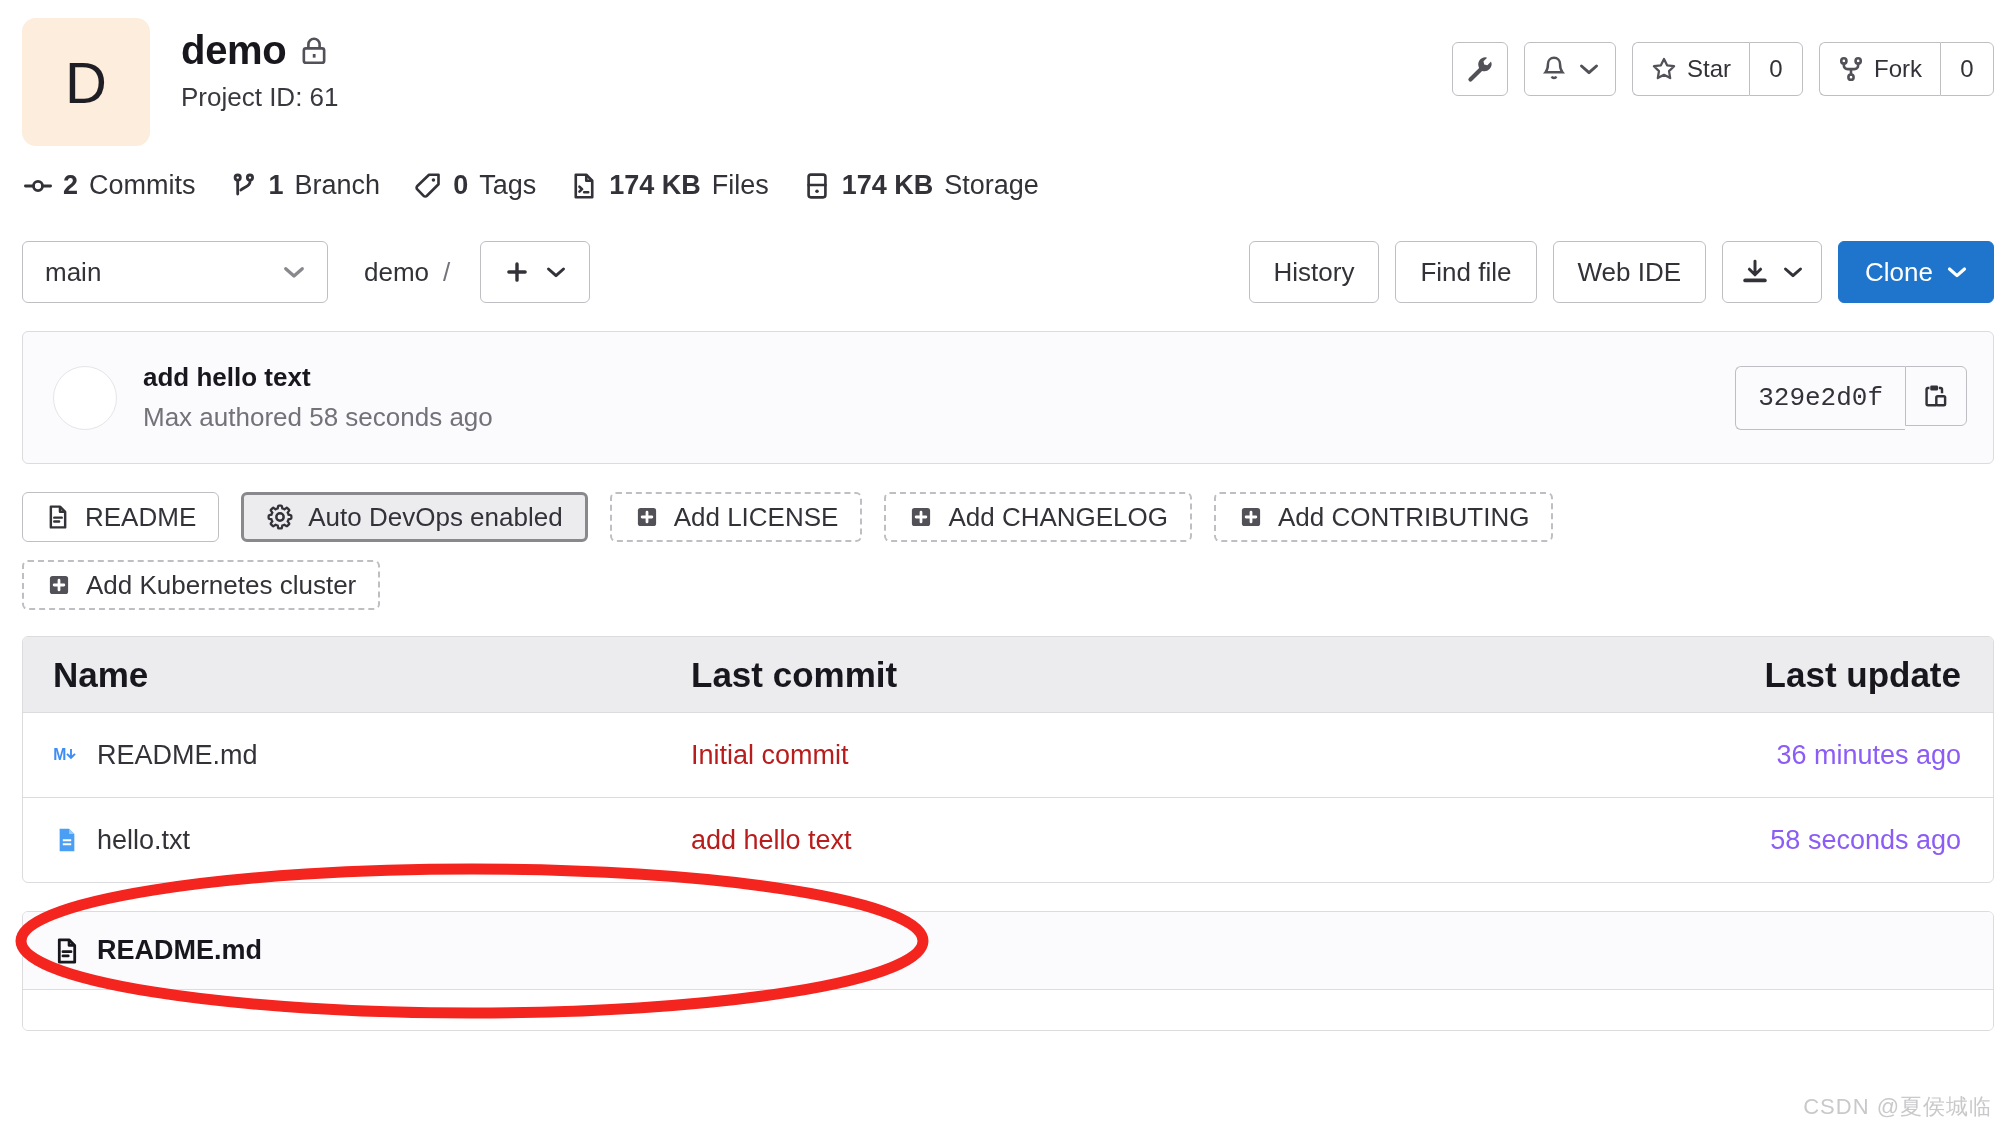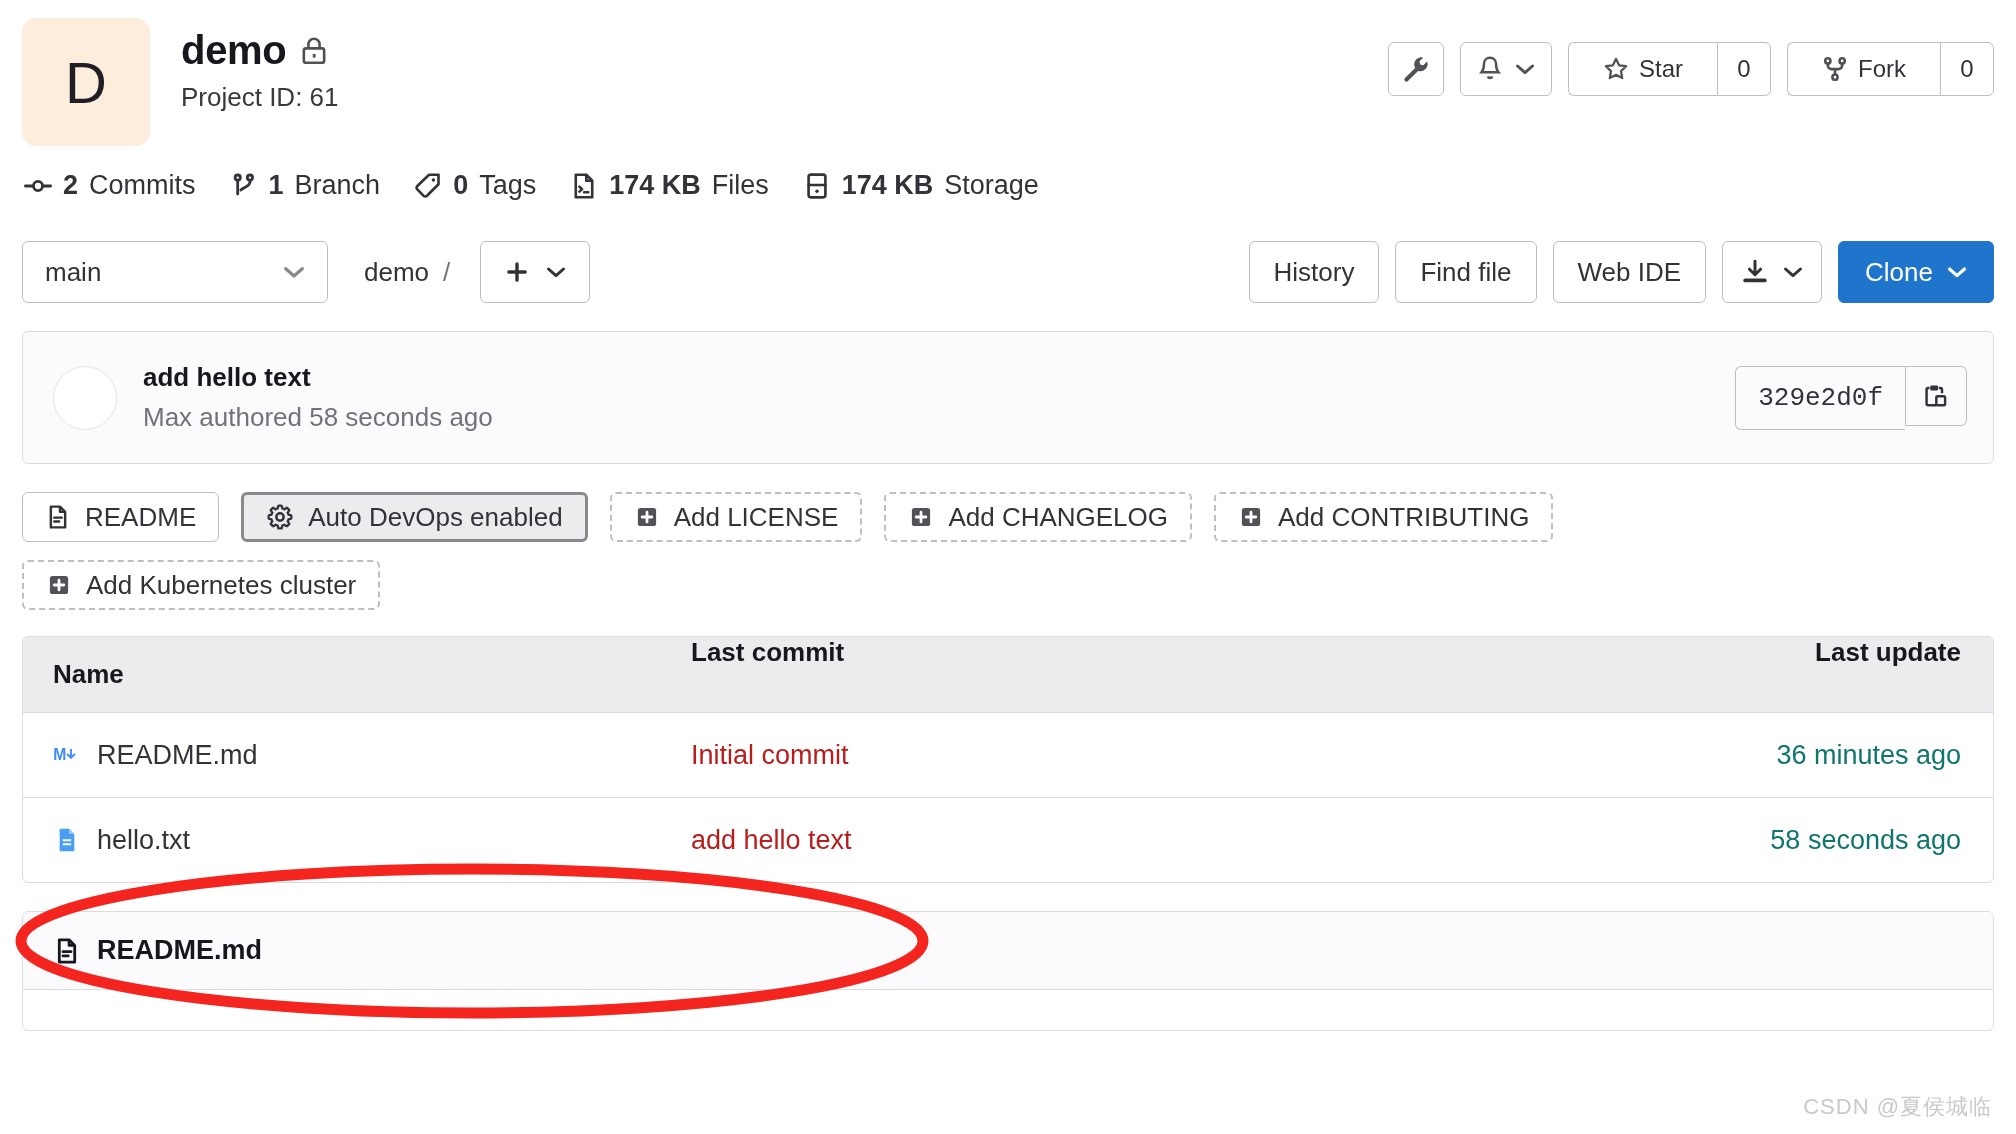--- a/index.html
+++ b/index.html
@@ -33,21 +33,21 @@
     border-radius: 6px; font-size: 24px; font-family: inherit;
     display: inline-flex; align-items: center; justify-content: center;
     gap: 10px; cursor: pointer; white-space: nowrap;
   }
   .btn-icon { width: 56px; height: 54px; padding: 0; }
   .btn-bell { height: 54px; padding: 0 16px; gap: 12px; }
   .btn-split { display: inline-flex; align-items: stretch; }
   .btn-split > .seg {
     border: 1px solid #bfbfc3; background: #fff; color: #333238;
     font-size: 24px; display: inline-flex; align-items: center; justify-content: center;
-    height: 54px; padding: 0 34px; cursor: pointer; gap: 10px;
+    height: 54px; padding: 0 18px; cursor: pointer; gap: 10px;
   }
   .btn-split > .seg:first-child { border-radius: 6px 0 0 6px; border-right: none; }
   .btn-split > .seg:last-child { border-radius: 0 6px 6px 0; min-width: 54px; padding: 0 16px; }
 
   
   .stats { display: flex; align-items: center; gap: 34px; margin-top: 24px; padding-left: 2px; }
   .stat { display: inline-flex; align-items: center; gap: 11px; font-size: 27px; color: #333238; }
   .stat b { font-weight: bold; }
   .stat .sl { font-weight: normal; }
 
@@ -108,31 +108,31 @@
   }
   .qbtn.dashed { border: 2px dashed #bfbfc3; background: #fff; }
   .qbtn.active { background: #ececef; border: 3px solid #89888d; font-weight: normal; }
 
   
   .tree {
     margin-top: 26px; border: 1px solid #dcdcde; border-radius: 6px; overflow: hidden;
     background: #fff;
   }
   .tree-head {
-    background: #ececef; display: flex; height: 75px;
-    font-size: 26px; font-weight: bold; color: #18171d;
+    background: #ececef; display: flex; align-items: center; height: 75px;
+    font-size: 35px; font-weight: bold; color: #18171d;
   }
   .tree-row {
     display: flex; align-items: center; height: 85px; font-size: 27px;
     border-top: 1px solid #dcdcde; color: #333238;
   }
   .tree-row:first-child { border-top: none; }
   .c-name { width: 668px; padding-left: 30px; display: flex; align-items: center; gap: 16px; }
   .c-commit { flex: 1; color: #b91c1c; }
-  .c-update { width: 420px; text-align: right; padding-right: 32px; color: #0f766e; }
+  .c-update { width: 420px; text-align: right; padding-right: 32px; color: #8b5cf6; }
   .tree-head .c-commit, .tree-head .c-update { color: #18171d; }
 
   
   .readme-card {
     margin-top: 28px; border: 1px solid #dcdcde; border-radius: 6px;
     background: #fff; overflow: hidden;
   }
   .readme-head {
     background: #fbfafd; border-bottom: 1px solid #dcdcde; height: 78px;
     display: flex; align-items: center; gap: 16px; padding-left: 30px;

